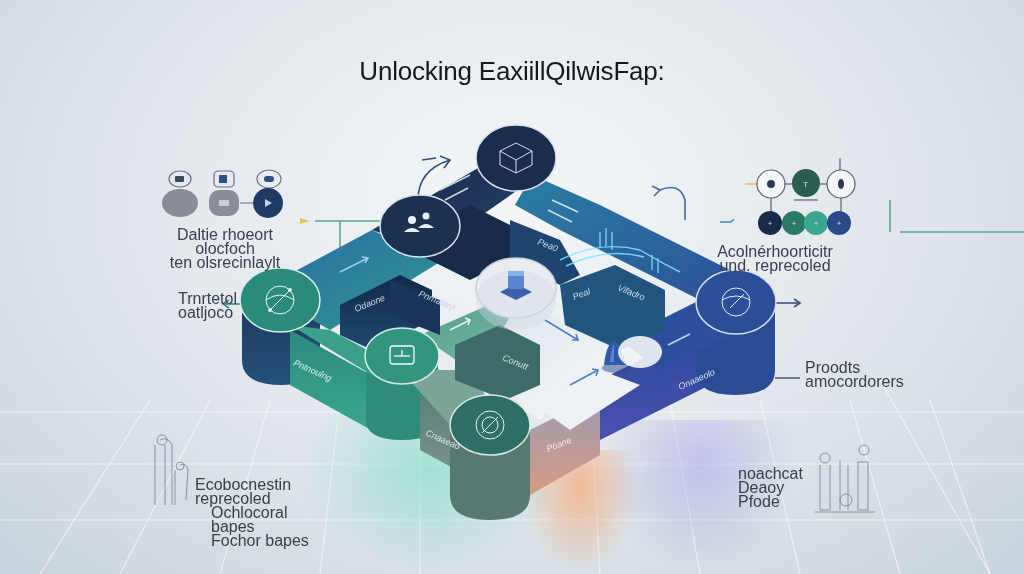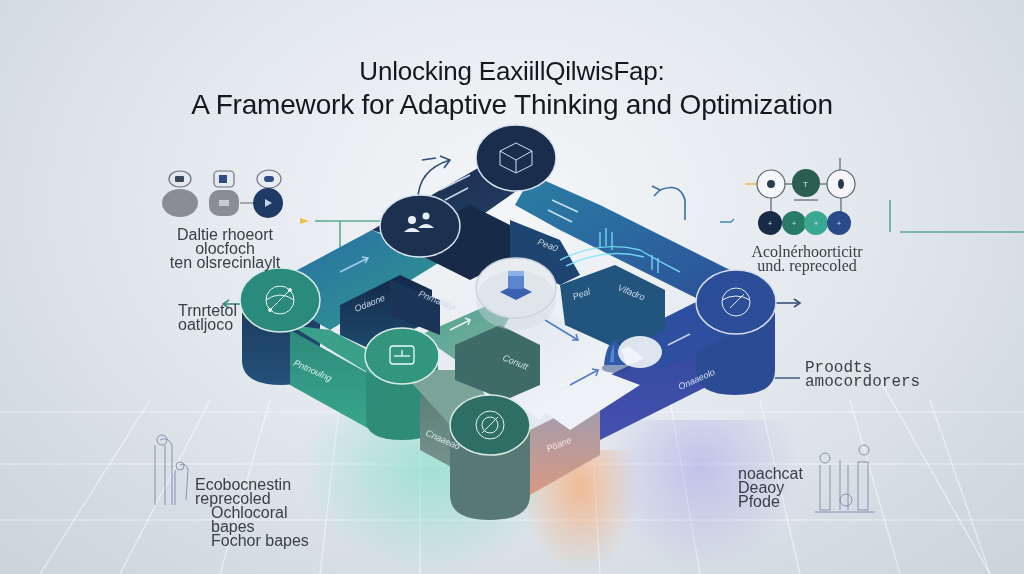--- a/index.html
+++ b/index.html
@@ -56,21 +56,20 @@
     <line x1="880" y1="380" x2="990" y2="574"></line>
   </g>
 </svg>
 
 <div class="glow-teal"></div>
 <div class="glow-orange"></div>
 <div class="glow-violet"></div>
 
 <div class="title">
   <span class="line1">Unlocking EaxiillQilwisFap:</span>
-  <span class="line2">A Framework for Adaptive Thinking and Optimization</span>
 </div>
 
 <svg class="diagram" viewBox="0 0 1024 574">
   <defs>
     <linearGradient id="gBlueTop" x1="0" y1="0" x2="1" y2="1">
       <stop offset="0" stop-color="#2a6aa8"></stop>
         <stop offset="1" stop-color="#2f9a8c"></stop>
     </linearGradient>
     <linearGradient id="gNavyTop" x1="0" y1="0" x2="1" y2="1">
       <stop offset="0" stop-color="#1a2c4a"></stop>
@@ -352,31 +351,31 @@
     <circle cx="864" cy="450" r="5"></circle>
     <line x1="815" y1="512" x2="875" y2="512"></line>
   </g>
 </svg>
 
 <div class="callout" style="left:150px; top:228px; width:150px;">
   <div>Daltie rhoeort olocfoch</div>
   <div>ten olsrecinlaylt</div>
 </div>
 
-<div class="callout" style="left:742px; top:245px; width:130px;font-family:Liberation Serif, serif;">
+<div class="callout" style="left:710px; top:245px; width:130px;">
   <div>Acolnérhoorticitr</div>
   <div>und. reprecoled</div>
 </div>
 
-<div class="callout left" style="left:178px; top:304px; width:60px;">
+<div class="callout left" style="left:178px; top:292px; width:60px;">
   <div>Trnrtetol</div>
   <div>oatljoco</div>
 </div>
 
-<div class="callout left" style="left:805px; top:361px; width:100px;font-family:Liberation Mono, monospace;">
+<div class="callout left" style="left:805px; top:361px; width:100px;">
   <div>Proodts</div>
   <div>amocordorers</div>
 </div>
 
 <div class="callout left" style="left:195px; top:478px; width:140px;">
   <div>Ecobocnestin reprecoled</div>
   <div style="padding-left:16px;">Ochlocoral bapes</div>
   <div style="padding-left:16px;">Fochor bapes</div>
 </div>
 

